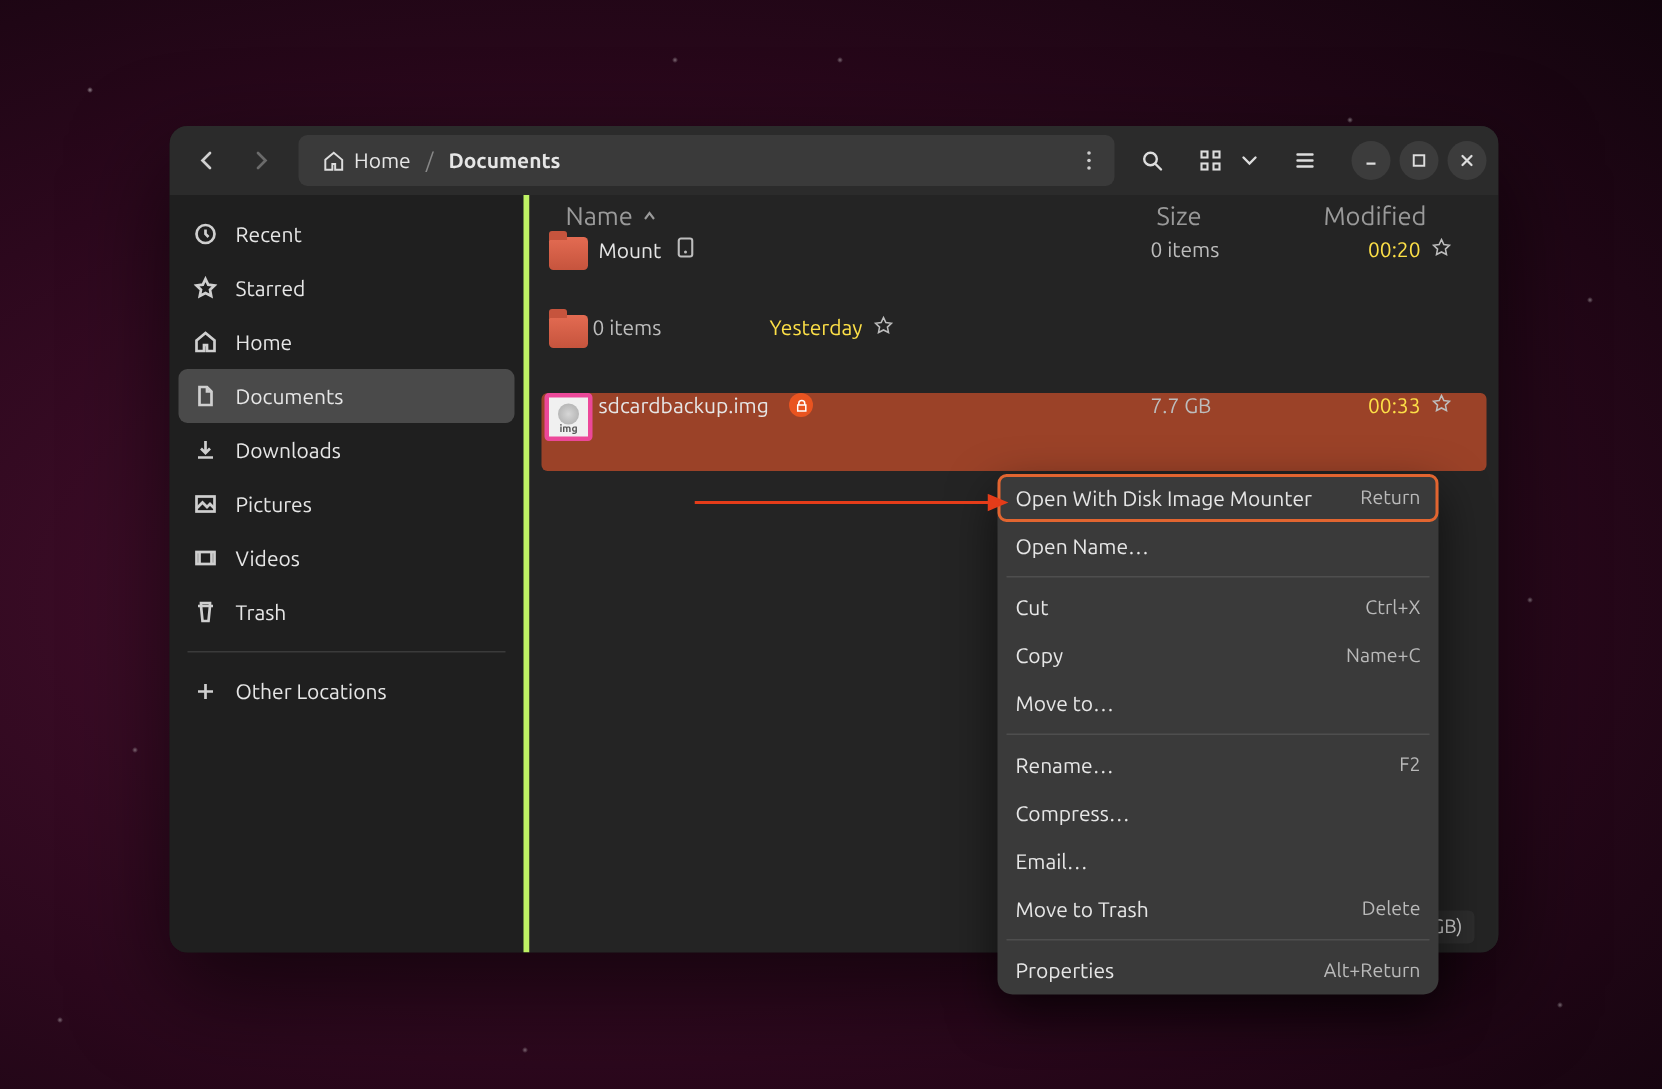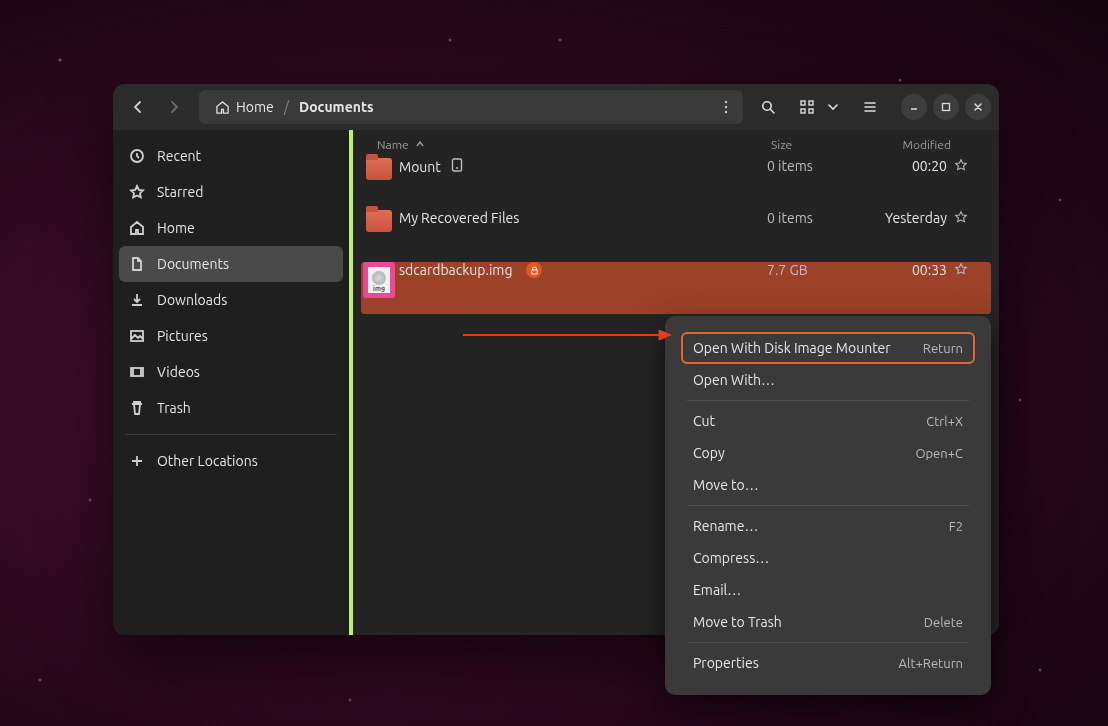--- a/index.html
+++ b/index.html
@@ -123,56 +123,56 @@
     flex-direction:column;
     background:#242424;
   }
 
   .colhead {
     display:flex;
     align-items:center;
     padding:0 24px;
     height:28px;
     color:#9a9a9a;
-    font-size:12px;
+    font-size:17px;
   }
   .colhead .name { flex:1; display:flex; align-items:center; gap:6px; }
   .colhead .size { width:80px; }
   .colhead .mod  { width:100px; text-align:right; }
   .colhead .star { width:24px; }
 
   .rows { flex:1; }
   .row {
     display:flex;
     align-items:flex-start;
     padding:0 24px 0 10px;
     height:52px;
     gap:0;
   }
   .row.selected { background:#9b4228; border-radius:4px; margin:0 8px; padding-left:2px; padding-right:16px; }
   .row .iconcell { width:32px; display:flex; justify-content:center; }
   .row .namecell { flex:1; display:flex; align-items:center; gap:10px; padding-left:4px; }
   .row .sizecell { width:80px; color:#bdbdbd; text-align:left; }
-  .row .modcell  { width:100px; color:#e5e5e5; text-align:right; }
+  .row .modcell  { width:100px; color:#fde047; text-align:right; }
   .row .starcell { width:28px; text-align:center; color:#bdbdbd; }
 
   .foldericon {
     width:26px; height:22px; border-radius:3px;
     background: linear-gradient(#e36b52,#c6543d);
     position:relative;
   }
   .foldericon::before {
     content:""; position:absolute; top:-4px; left:0;
     width:12px; height:6px; border-radius:2px 2px 0 0;
     background:#c6543d;
   }
   .imgicon {
     width:26px; height:26px; background:#f0f0f0; border-radius:3px;
     display:flex; align-items:flex-end; justify-content:center;
-    color:#555; font-size:7px; font-weight:600; border:5px solid #ec4899;
+    color:#555; font-size:7px; font-weight:600; border:3px solid #ec4899;
     position:relative;
   }
   .imgicon::before {
     content:""; position:absolute; top:4px; width:14px; height:14px;
     border-radius:7px; background:radial-gradient(#d6d6d6,#aaa);
   }
   .badgelock {
     width:16px; height:16px; border-radius:8px; background:#e95420;
     display:flex; align-items:center; justify-content:center; margin-left:4px;
   }
@@ -190,21 +190,21 @@
   }
 
   
   .ctxmenu {
     position:absolute;
     left: 665px;
     top: 316px;
     width: 294px;
     background:#3a3a3a;
     border-radius:10px;
-    padding:16px;
+    padding:0;
     box-shadow:0 12px 32px rgba(0,0,0,0.6);
     color:#e6e6e6;
     font-size:14px;
     z-index:10;
   }
   .ctxitem {
     display:flex;
     align-items:center;
     justify-content:space-between;
     height:32px;
@@ -406,23 +406,20 @@
             </div>
             <div class="sizecell">0 items</div>
             <div class="modcell">00:20</div>
             <div class="starcell"><svg width="14" height="14" viewBox="0 0 16 16">
                 <path d="M8 2l1.8 3.8 4.2.5-3 2.9.8 4.1L8 11.4 4.2 13.3 5 9.2 2 6.3l4.2-.5z" fill="none" stroke="#bdbdbd" stroke-width="1.2"></path>
               </svg></div>
           </div>
           <div class="row">
             <div class="iconcell">
               <div class="foldericon"></div>
-            </div>
-            <div class="namecell">
-              <span>My Recovered Files</span>
             </div>
             <div class="sizecell">0 items</div>
             <div class="modcell">Yesterday</div>
             <div class="starcell"><svg width="14" height="14" viewBox="0 0 16 16">
                 <path d="M8 2l1.8 3.8 4.2.5-3 2.9.8 4.1L8 11.4 4.2 13.3 5 9.2 2 6.3l4.2-.5z" fill="none" stroke="#bdbdbd" stroke-width="1.2"></path>
               </svg></div>
           </div>
           <div class="row selected">
             <div class="iconcell">
               <div class="imgicon">
@@ -451,30 +448,30 @@
     <span>GB)</span>
   </div>
 </div>
 
 <div class="ctxmenu" id="ctxmenu">
     <div class="ctxitem highlight">
       <span>Open With Disk Image Mounter</span>
       <span class="shortcut">Return</span>
     </div>
     <div class="ctxitem">
-      <span>Open With…</span>
+      <span>Open Name…</span>
     </div>
     <div class="ctxdiv"></div>
     <div class="ctxitem">
       <span>Cut</span>
       <span class="shortcut">Ctrl+X</span>
     </div>
     <div class="ctxitem">
       <span>Copy</span>
-      <span class="shortcut">Open+C</span>
+      <span class="shortcut">Name+C</span>
     </div>
     <div class="ctxitem">
       <span>Move to…</span>
     </div>
     <div class="ctxdiv"></div>
     <div class="ctxitem">
       <span>Rename…</span>
       <span class="shortcut">F2</span>
     </div>
     <div class="ctxitem">

